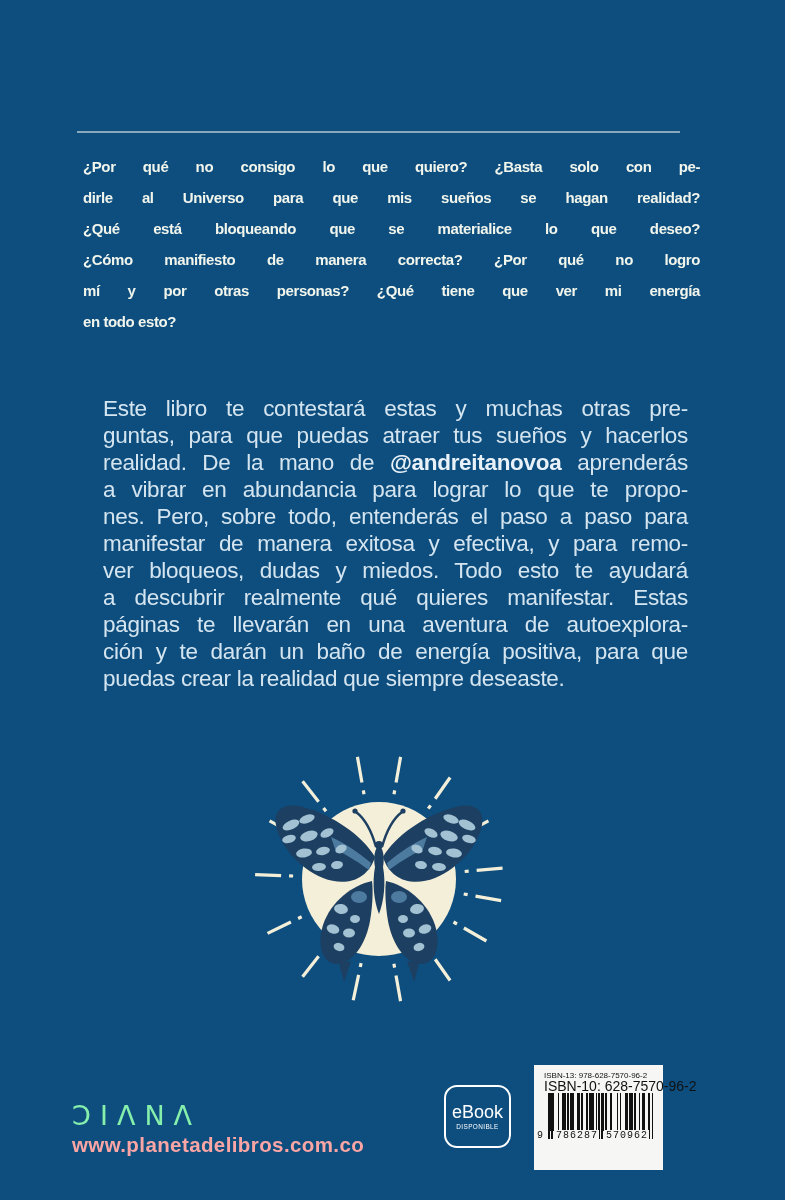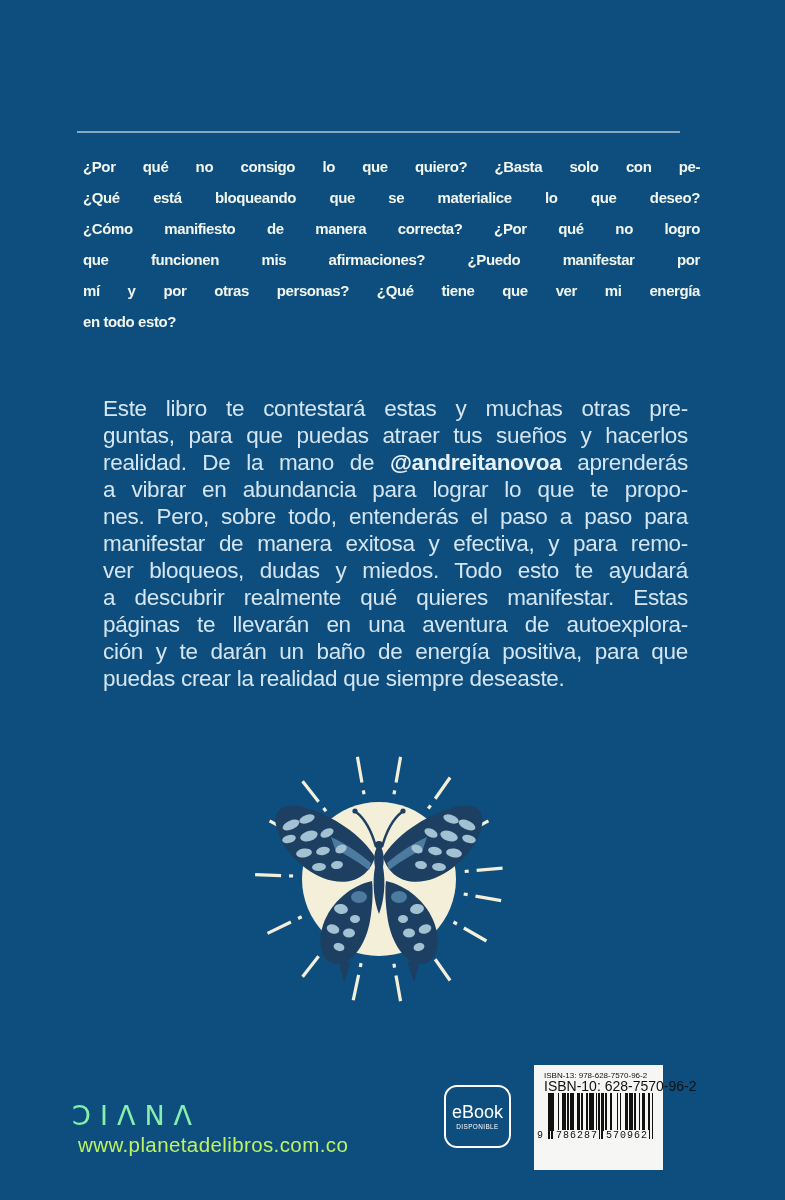--- a/index.html
+++ b/index.html
@@ -20,21 +20,21 @@
   .jline{text-align:justify;text-align-last:justify;}
   .jlast{text-align:left;}
   .handle{font-weight:bold;color:#e9f2f8;}
   
   .illus{position:absolute;left:225px;top:742px;width:310px;height:275px;}
   
   .logo{position:absolute;left:72px;top:1100px;
     font-family:"DejaVu Sans",sans-serif;font-size:27px;letter-spacing:9px;
     color:#86efac;font-weight:400;}
   .website{position:absolute;left:72px;top:1133px;
-    font-size:20.5px;letter-spacing:0.4px;color:#bef264;font-weight:400;margin-left:6px;}
+    font-size:20.5px;letter-spacing:0.4px;color:#fca5a5;font-weight:700;}
   
   .ebook{position:absolute;left:444px;top:1085px;width:63px;height:59px;
     border:2px solid #ffffff;border-radius:13px;color:#ffffff;
     display:flex;flex-direction:column;align-items:center;justify-content:center;}
   .ebook .t{font-size:18px;line-height:18px;}
   .ebook .s{font-size:6.4px;letter-spacing:0.4px;margin-top:2px;}
   
   .bcpanel{position:absolute;left:534px;top:1065px;width:129px;height:105px;
     background:#f6f6f4;color:#111;}
   .isbn{position:absolute;left:10px;top:6px;font-size:8px;line-height:10px;white-space:nowrap;}
@@ -47,23 +47,23 @@
 </style>
 </head>
 <body>
 
 <div class="cover">
 
   <div class="rule"></div>
 
   <div class="intro">
     <div class="jline">¿Por qué no consigo lo que quiero? ¿Basta solo con pe-</div>
+    <div class="jline">dirle al Universo para que mis sueños se hagan realidad?</div>
     <div class="jline">¿Qué está bloqueando que se materialice lo que deseo?</div>
     <div class="jline">¿Cómo manifiesto de manera correcta? ¿Por qué no logro</div>
-    <div class="jline">que funcionen mis afirmaciones? ¿Puedo manifestar por</div>
     <div class="jline">mí y por otras personas? ¿Qué tiene que ver mi energía</div>
     <div class="jlast">en todo esto?</div>
   </div>
 
   <div class="bodytext">
     <div class="jline">Este libro te contestará estas y muchas otras pre-</div>
     <div class="jline">guntas, para que puedas atraer tus sueños y hacerlos</div>
     <div class="jline"><span>realidad. De la mano de </span><span class="handle">@andreitanovoa</span><span> aprenderás</span></div>
     <div class="jline">a vibrar en abundancia para lograr lo que te propo-</div>
     <div class="jline">nes. Pero, sobre todo, entenderás el paso a paso para</div>

